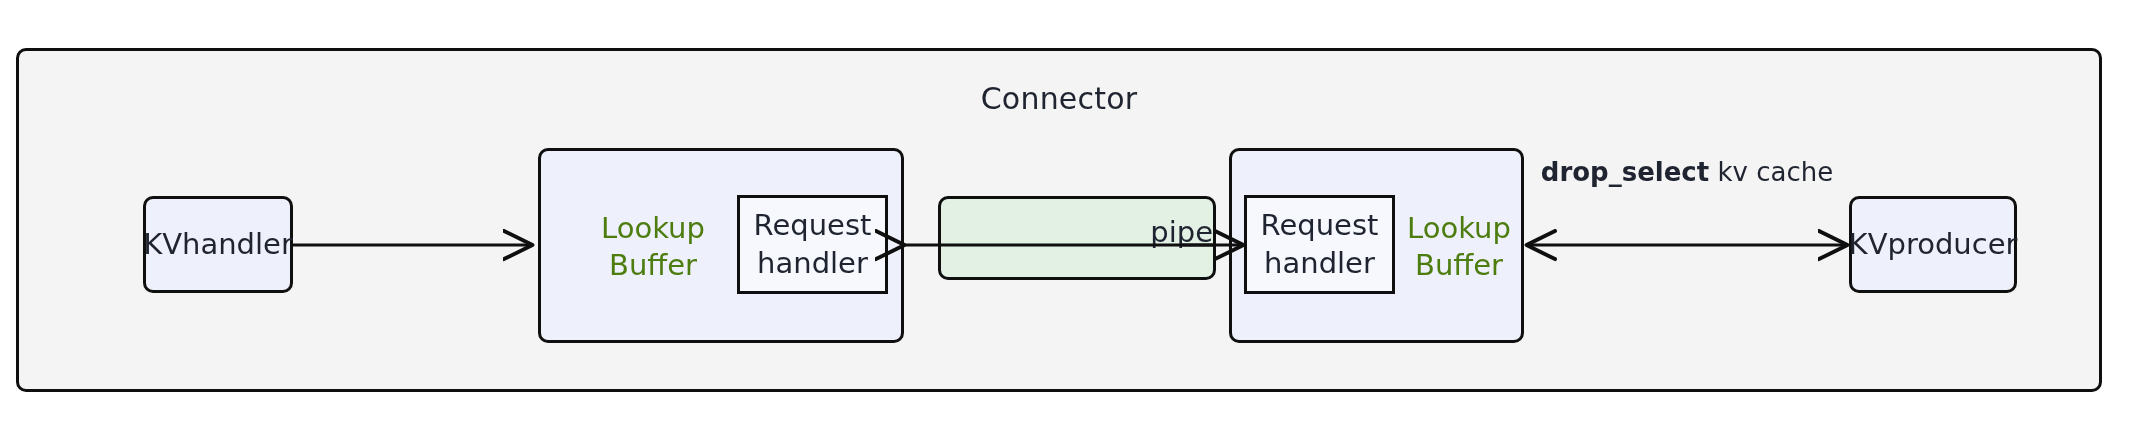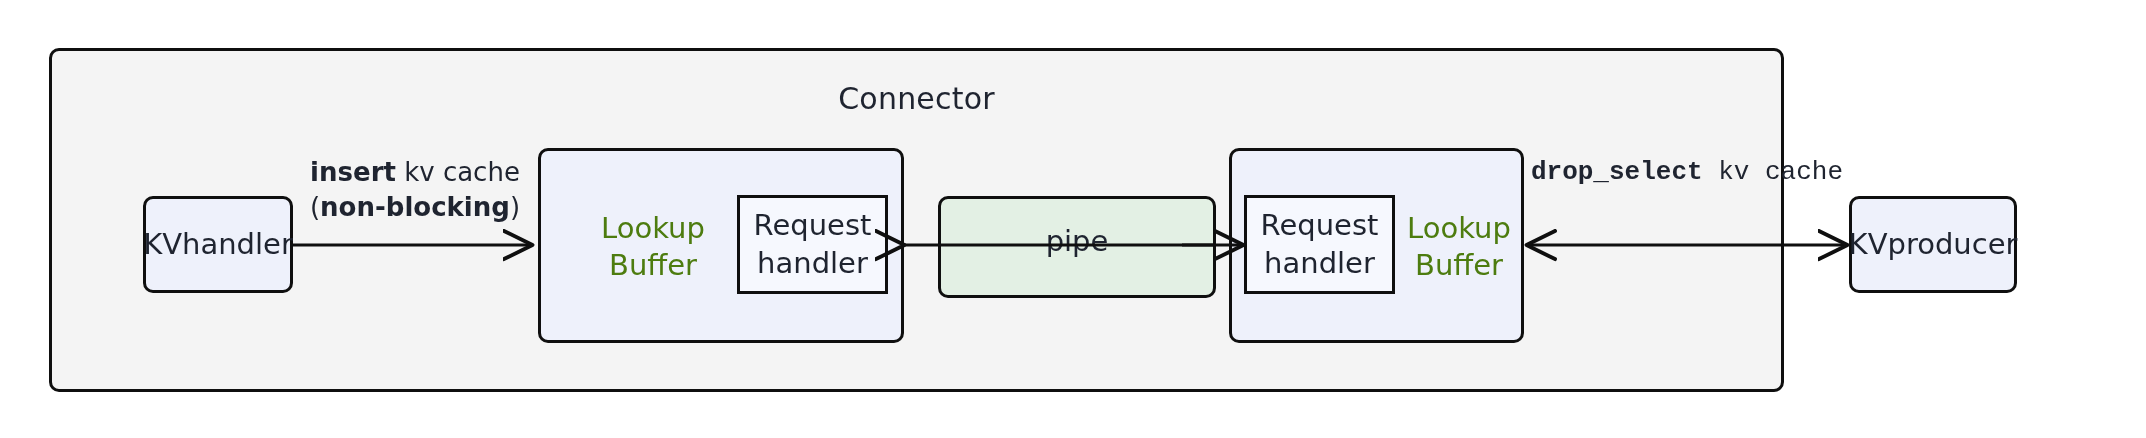--- a/index.html
+++ b/index.html
@@ -14,23 +14,23 @@
     position: relative;
     width: 2146px;
     height: 438px;
     background: #ffffff;
     overflow: hidden;
   }
 
   
   .connector-box {
     position: absolute;
-    left: 49px;
+    left: 16px;
     top: 48px;
-    width: 1735px;
+    width: 2086px;
     height: 344px;
     box-sizing: border-box;
     background: #f4f4f4;
     border: 3px solid #0f0f0f;
     border-radius: 10px;
     padding-left: 44px;
   }
   .connector-title {
     position: absolute;
     left: 0;
@@ -108,37 +108,37 @@
     line-height: 1.28;
     color: #1f2430;
     text-align: center;
     white-space: nowrap;
   }
   #request-handler-left  { left: 737px;  top: 195px; width: 151px; height: 99px; }
   #request-handler-right { left: 1244px; top: 195px; width: 151px; height: 99px; }
 
   
   #pipe-box {
-    left: 938px; top: 196px; width: 278px; height: 102px;
-    justify-content: center;
+    left: 938px; top: 196px; width: 278px; height: 84px;
+    justify-content: flex-end;
     padding-bottom: 10px;
   }
 
   
   .edge-label {
     position: absolute;
     font-size: 26px;
     line-height: 1.33;
     color: #1f2430;
     text-align: center;
     white-space: nowrap;
   }
   .edge-label b { font-weight: 700; }
   #label-insert      { left: 293px;  top: 155px; width: 244px; }
-  #label-drop-select { left: 1525px; top: 155px; width: 324px; font-family: Liberation Mono, monospace; }
+  #label-drop-select { left: 1525px; top: 155px; width: 324px; }
 
   
   #arrow-layer {
     position: absolute;
     left: 0; top: 0;
     width: 2146px; height: 438px;
     pointer-events: none;
   }
 </style>
 </head>
@@ -148,28 +148,20 @@
 
   <div class="connector-box">
     <div class="connector-title">Connector</div>
   </div>
 
   <div class="node blue" id="kv-producer">
     <span class="line">KV</span>
     <span class="line">handler</span>
   </div>
 
-  <div class="edge-label" id="label-insert">
-    <div>
-      <b>insert</b><span> kv cache</span>
-    </div>
-    <div>
-      <span>(</span><b>non-blocking</b><span>)</span>
-    </div>
-  </div>
 
   <div class="lookup-buffer" id="lookup-buffer-left"></div>
   <div class="lb-label" id="lb-label-left">
     <div>Lookup</div>
     <div>Buffer</div>
   </div>
   <div class="request-handler" id="request-handler-left">
     <span class="line">Request</span>
     <span class="line">handler</span>
   </div>

